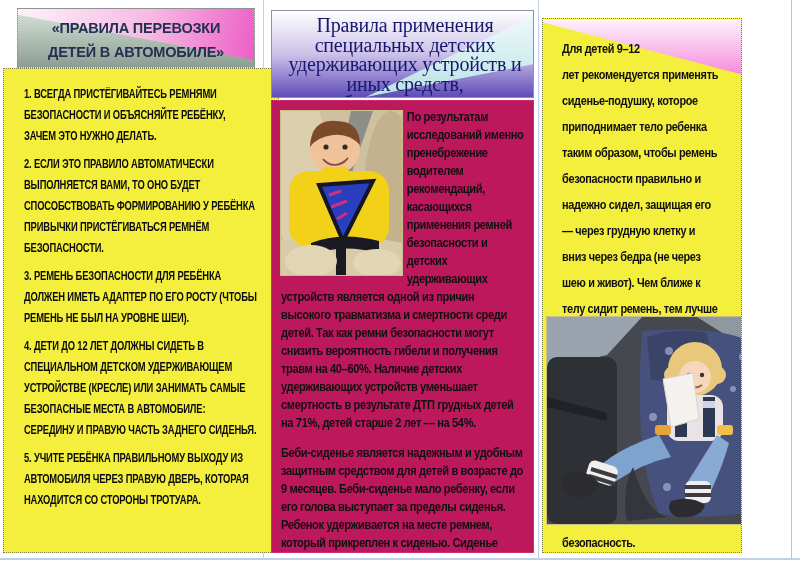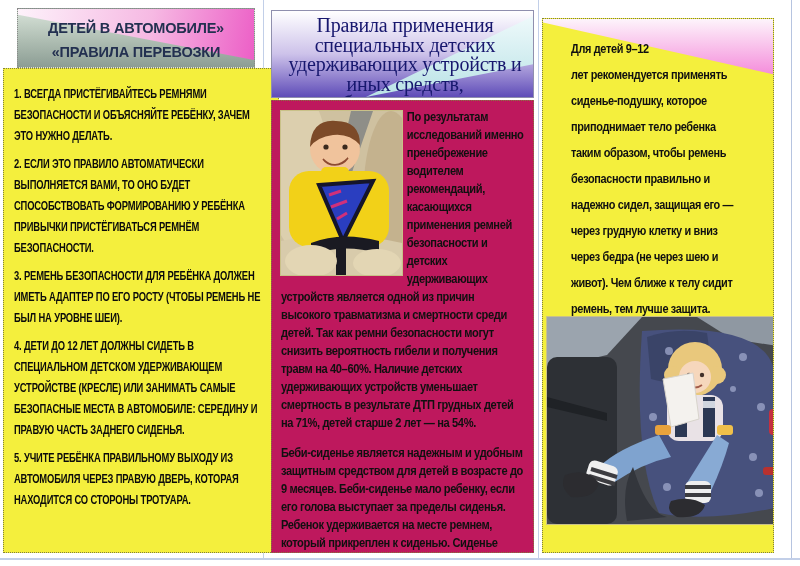--- a/index.html
+++ b/index.html
@@ -11,21 +11,21 @@
 
   
   .lp-header{position:absolute;left:17px;top:8px;width:238px;height:60px;box-sizing:border-box;
              border:1px dotted #8a8a8a;background:linear-gradient(to bottom,#d9e4da 0%,#aebdb2 55%,#8c9d94 100%);overflow:hidden;}
   .lp-header .pink{position:absolute;inset:0;
         background:linear-gradient(100deg,#fdf2fa 0%,#f6b9e3 55%,#ec5ec6 100%);
         clip-path:polygon(0 0,100% 0,100% 88%,0 10%);}
   .lp-title{position:relative;z-index:2;text-align:center;padding-top:7px;
             font-weight:bold;font-size:14.5px;line-height:24px;color:#233050;letter-spacing:-0.2px;}
   .lp-body{position:absolute;left:3px;top:68px;width:276px;height:485px;box-sizing:border-box;
-           background:#f4ef3d;border:1px dotted #80803e;padding:15px 10px;overflow:hidden;}
+           background:#f4ef3d;border:1px dotted #80803e;padding:15px 20px;overflow:hidden;}
   .lp-rules{width:133%;transform:scaleX(0.75);transform-origin:0 0;}
   .rule{font-weight:bold;font-size:12.5px;line-height:21px;letter-spacing:-0.2px;color:#0b0b0b;
         margin:0 0 7px 0;}
 
   
   .mp-header{position:absolute;left:271px;top:10px;width:263px;height:88px;box-sizing:border-box;
              border:1px solid #8f8fae;overflow:hidden;
              background:linear-gradient(to bottom,#ffffff 0%,#cdc2ea 50%,#5f4cb8 100%);}
   .mp-header .cyan{position:absolute;inset:0;
         background:linear-gradient(to bottom,#f2fbfc 0%,#b9e2e6 100%);
@@ -33,44 +33,44 @@
   .mp-title{position:relative;z-index:2;font-family:"Liberation Serif",serif;font-weight:normal;
             font-size:20px;line-height:19.5px;text-align:center;color:#17176e;padding:5px 3px 0 8px;letter-spacing:-0.2px;}
   .mp-body{position:absolute;left:271px;top:100px;width:263px;height:453px;box-sizing:border-box;
            background:#be185d;border:1px dotted #80803e;padding:7px 9px;overflow:hidden;}
   .mp-text{width:108%;transform:scaleX(0.925);transform-origin:0 0;}
   .mp-photospacer{float:left;width:136px;height:168px;}
   .mpara{font-weight:bold;font-size:12px;line-height:18px;letter-spacing:-0.4px;color:#101010;margin:0 0 12px 0;}
   .photo-boy{position:absolute;left:8px;top:9px;width:121px;height:164px;border:1px solid #c9c188;}
 
   
-  .rp-body{position:absolute;left:542px;top:18px;width:232px;height:535px;box-sizing:border-box;
-           background:#f4ef3d;border:1px dotted #80803e;padding:17px 28px;overflow:hidden;}
+  .rp-body{position:absolute;left:542px;top:18px;width:200px;height:535px;box-sizing:border-box;
+           background:#f4ef3d;border:1px dotted #80803e;padding:17px 19px;overflow:hidden;}
   .rp-body .pinkcorner{position:absolute;left:0;top:0;width:100%;height:60px;
         background:linear-gradient(to bottom,#fdf4fb 0%,#f484d8 100%);
         clip-path:polygon(0 0,100% 0,100% 92%,0 6%);}
   .rp-text{position:relative;z-index:2;width:114%;transform:scaleX(0.875);transform-origin:0 0;}
   .rp-line{font-weight:bold;font-size:12.5px;line-height:26px;letter-spacing:-0.4px;color:#101010;}
   .photo-girl{position:absolute;left:3px;top:297px;width:237px;height:207px;border:1px solid #c9c188;z-index:3;}
 </style>
 </head>
 <body>
 
 <div class="page">
 
   <div class="vline" style="left:263px"></div>
   <div class="vline" style="left:538px"></div>
   <div class="edge-right"></div>
   <div class="hline"></div>
 
   <div class="lp-header">
     <div class="pink"></div>
     <div class="lp-title">
+      <div>«ПРАВИЛА ПЕРЕВОЗКИ</div>
       <div>ДЕТЕЙ В АВТОМОБИЛЕ»</div>
-      <div>«ПРАВИЛА ПЕРЕВОЗКИ</div>
     </div>
   </div>
 
   <div class="lp-body">
     <div class="lp-rules">
       <p class="rule">1.  ВСЕГДА ПРИСТЁГИВАЙТЕСЬ РЕМНЯМИ БЕЗОПАСНОСТИ И ОБЪЯСНЯЙТЕ РЕБЁНКУ, ЗАЧЕМ ЭТО НУЖНО ДЕЛАТЬ.</p>
       <p class="rule">2. ЕСЛИ ЭТО ПРАВИЛО АВТОМАТИЧЕСКИ ВЫПОЛНЯЕТСЯ ВАМИ, ТО ОНО БУДЕТ СПОСОБСТВОВАТЬ ФОРМИРОВАНИЮ У РЕБЁНКА ПРИВЫЧКИ ПРИСТЁГИВАТЬСЯ РЕМНЁМ БЕЗОПАСНОСТИ.</p>
       <p class="rule">3. РЕМЕНЬ БЕЗОПАСНОСТИ ДЛЯ РЕБЁНКА ДОЛЖЕН ИМЕТЬ АДАПТЕР ПО ЕГО РОСТУ (ЧТОБЫ РЕМЕНЬ НЕ БЫЛ НА УРОВНЕ ШЕИ).</p>
       <p class="rule">4. ДЕТИ ДО 12 ЛЕТ ДОЛЖНЫ СИДЕТЬ В СПЕЦИАЛЬНОМ ДЕТСКОМ УДЕРЖИВАЮЩЕМ УСТРОЙСТВЕ (КРЕСЛЕ) ИЛИ ЗАНИМАТЬ САМЫЕ БЕЗОПАСНЫЕ МЕСТА В АВТОМОБИЛЕ: СЕРЕДИНУ И ПРАВУЮ ЧАСТЬ ЗАДНЕГО СИДЕНЬЯ.</p>
       <p class="rule">5. УЧИТЕ РЕБЁНКА ПРАВИЛЬНОМУ ВЫХОДУ ИЗ АВТОМОБИЛЯ ЧЕРЕЗ ПРАВУЮ ДВЕРЬ, КОТОРАЯ НАХОДИТСЯ СО СТОРОНЫ ТРОТУАРА.</p>

